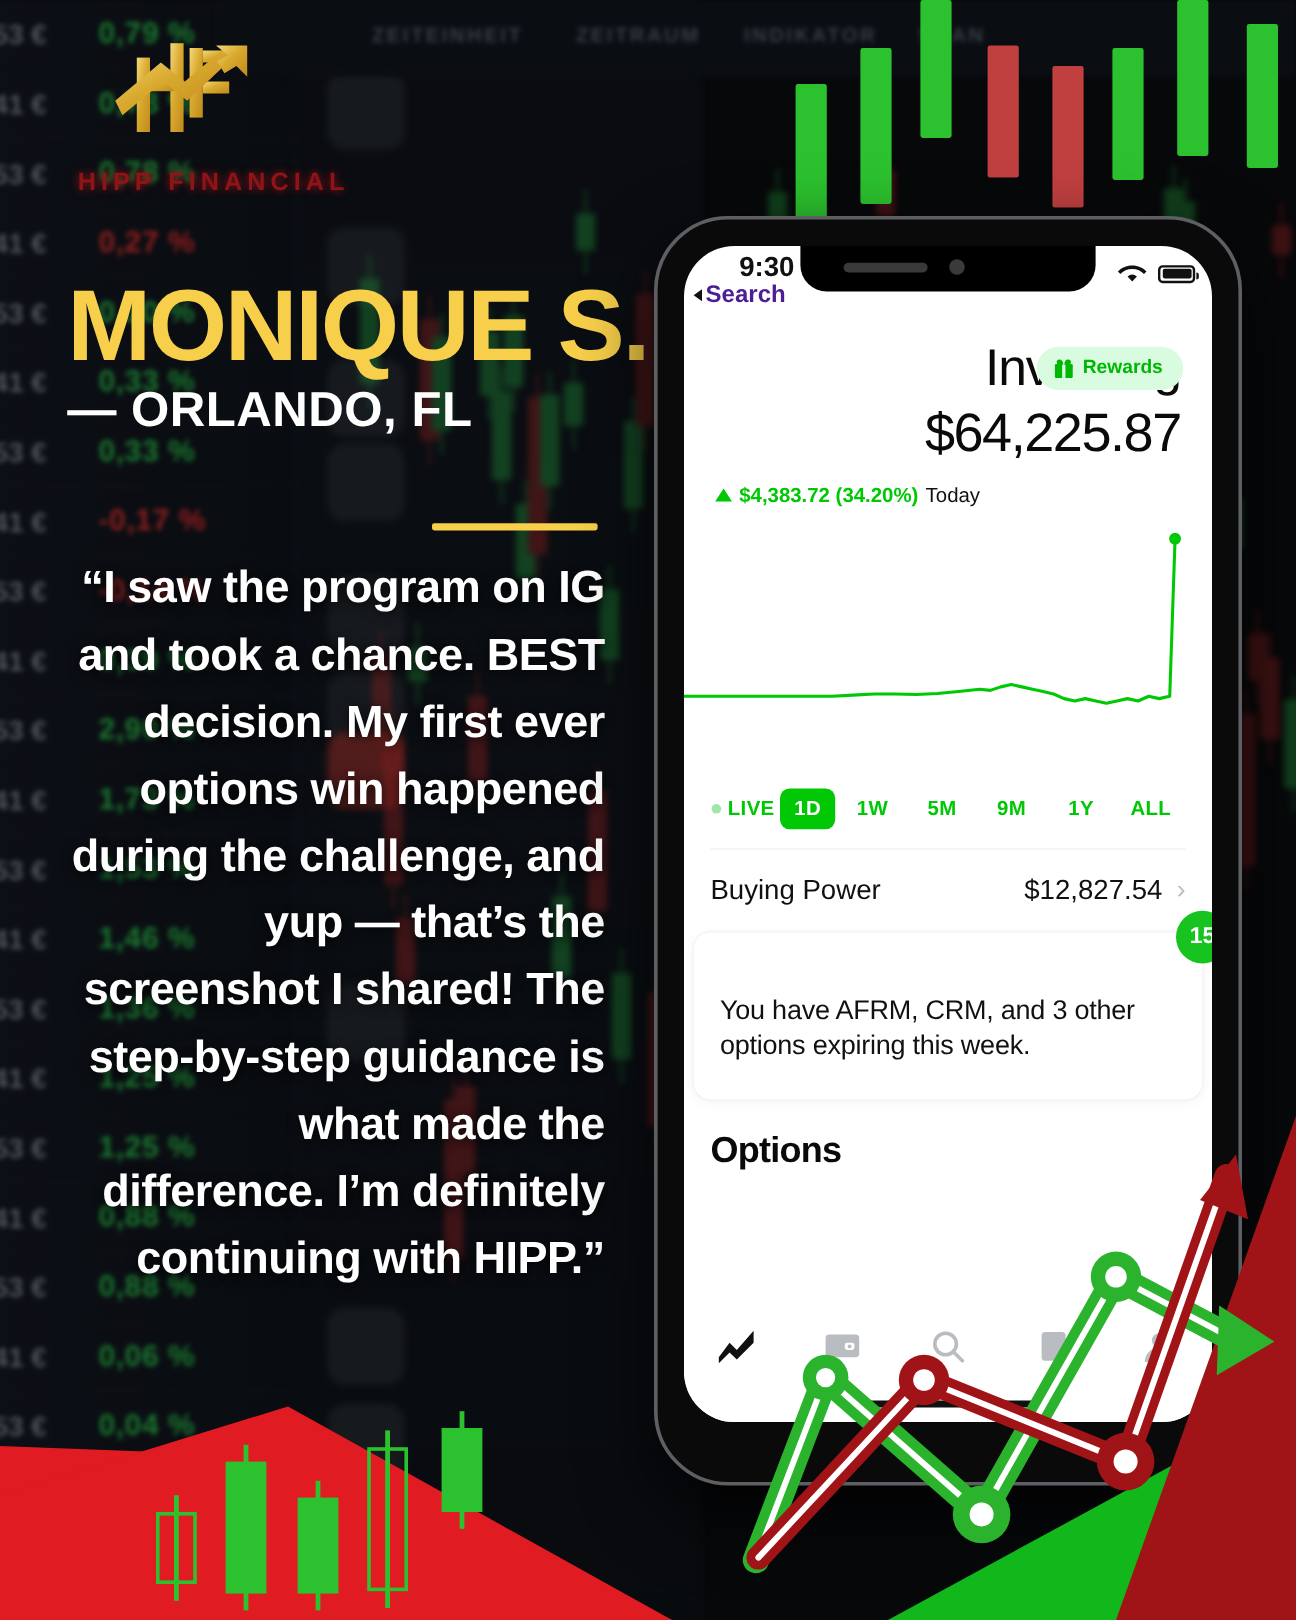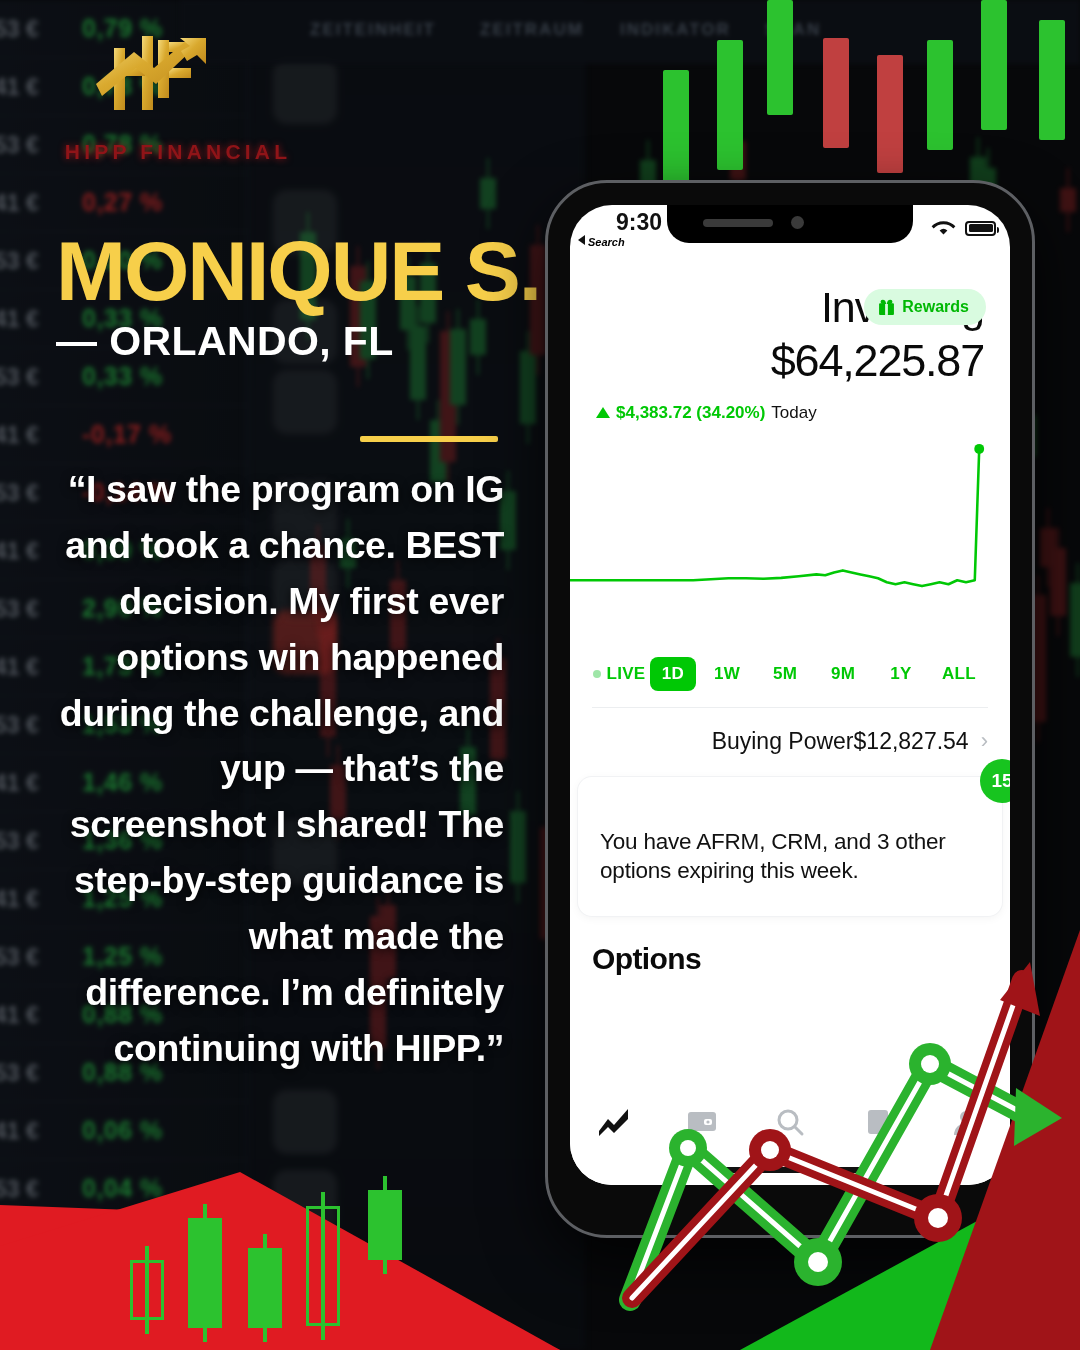--- a/index.html
+++ b/index.html
@@ -59,21 +59,21 @@
   #screen { position:absolute; left:22px; top:22px; right:22px; bottom:50px;
     background:#ffffff; border-radius:42px; overflow:hidden; }
   #notch { position:absolute; left:50%; transform:translateX(-50%); top:22px; width:246px; height:38px;
     background:#000; border-radius:0 0 22px 22px; z-index:7; }
   #notch .speaker { position:absolute; left:36px; top:14px; width:70px; height:8px; border-radius:4px; background:#3a3a3a;}
   #notch .cam { position:absolute; left:124px; top:11px; width:13px; height:13px; border-radius:50%; background:#3a3a3a;}
 
   
   .statusbar { position:relative; height:44px; }
   .st-time { position:absolute; left:46px; top:4px; font-size:23px; font-weight:700; color:#111; }
-  .st-back { position:absolute; left:8px; top:30px; font-size:11px; font-weight:700; color:#000000;font-style:italic; }
+  .st-back { position:absolute; left:8px; top:30px; font-size:20px; font-weight:700; color:#4c1d95; }
   .st-back .tri { display:inline-block; width:0;height:0;border-top:5px solid transparent;
      border-bottom:5px solid transparent;border-right:7px solid #111; margin-right:3px; vertical-align:1px;}
   .st-right { position:absolute; right:14px; top:14px; display:flex; align-items:center; gap:9px;}
   .batt { width:31px;height:15px;border:2px solid #111;border-radius:4px;position:relative; }
   .batt:before{content:"";position:absolute;left:1.5px;top:1.5px;right:1.5px;bottom:1.5px;background:#111;border-radius:1.5px;}
   .batt:after{content:"";position:absolute;right:-5px;top:4px;width:2.5px;height:6px;background:#111;border-radius:0 2px 2px 0;}
 
   
   .hdr { padding:36px 26px 0 26px; position:relative;text-align:right; }
   .hdr h1 { font-size:43px; font-weight:400; letter-spacing:-1px; color:#0a0a0a; line-height:1.06;}
@@ -91,21 +91,21 @@
 
   
   .ranges { display:flex; align-items:center; gap:4px; padding:10px 24px 0 22px; }
   .ranges .rg { flex:1; text-align:center; font-size:17px; font-weight:700; color:#00C805; letter-spacing:.3px; padding:7px 0;}
   .ranges .live { display:flex; align-items:center; justify-content:center; gap:6px; }
   .ranges .live .dot { width:8px;height:8px;border-radius:50%;background:#9fe6a8; }
   .ranges .rg.active { background:#00C805; color:#fff; border-radius:8px; max-width:46px; margin:0 auto; }
 
   .sep { height:1px; background:#eceef0; margin:16px 22px 0 22px; }
 
-  .bprow { display:flex; align-items:center; justify-content:flex-end; padding:20px 22px 22px 22px; }
+  .bprow { display:flex; align-items:center; justify-content:space-between; padding:20px 22px 22px 22px; }
   .bprow .lbl { font-size:23px; color:#111; }
   .bprow .right { display:flex; align-items:center; gap:12px; font-size:23px; color:#111; }
   .bprow .chev { color:#b9bdc2; font-size:22px; }
 
   .card { margin:0 8px; background:#fff; border-radius:14px; box-shadow:0 0 0 1px #f1f2f4, 0 2px 10px rgba(0,0,0,.05);
     padding:22px 22px 30px 22px; position:relative; }
   .card .eyebrow { display:flex; align-items:center; gap:9px; font-size:16px; font-weight:700; color:#9aa0a6; letter-spacing:.1px;}
   .card .clock { width:17px;height:17px;border-radius:50%;background:#9aa0a6; position:relative;}
   .card .clock:after{content:"";position:absolute;left:7.5px;top:3px;width:2px;height:6px;background:#fff;}
   .card .clock:before{content:"";position:absolute;left:8px;top:8px;width:5px;height:2px;background:#fff;}

